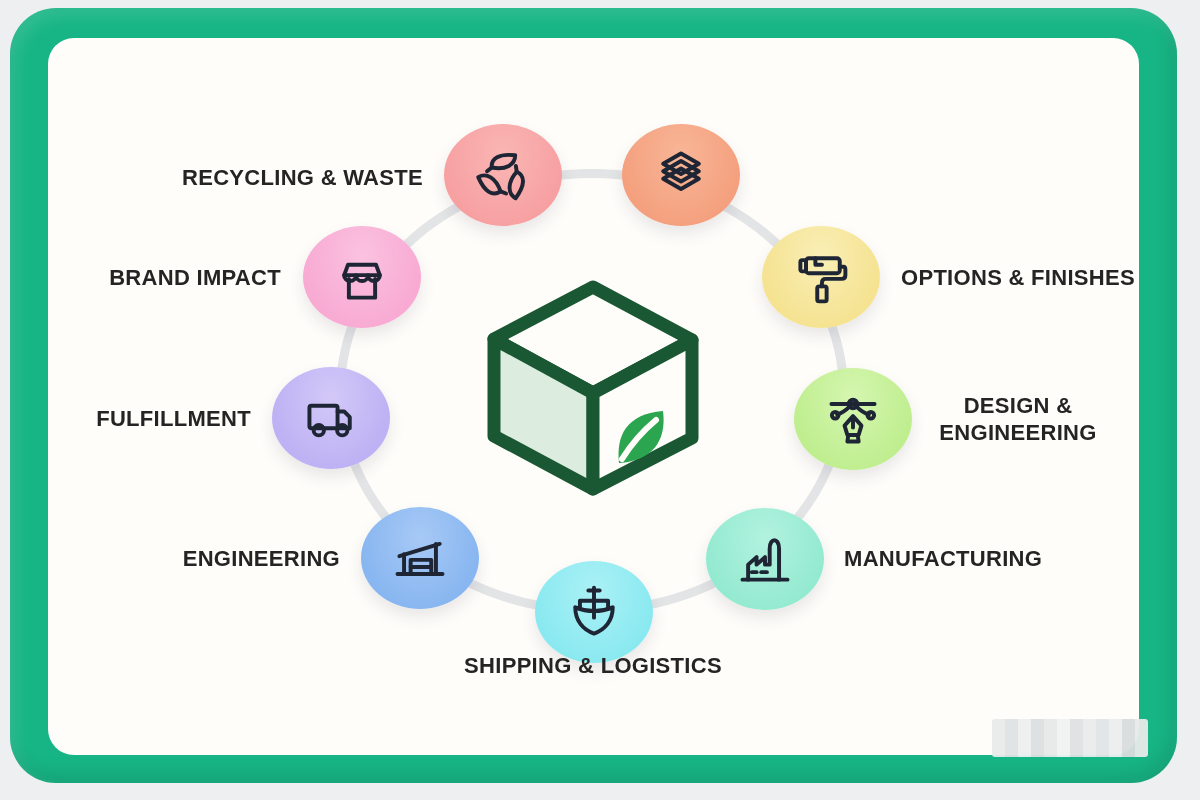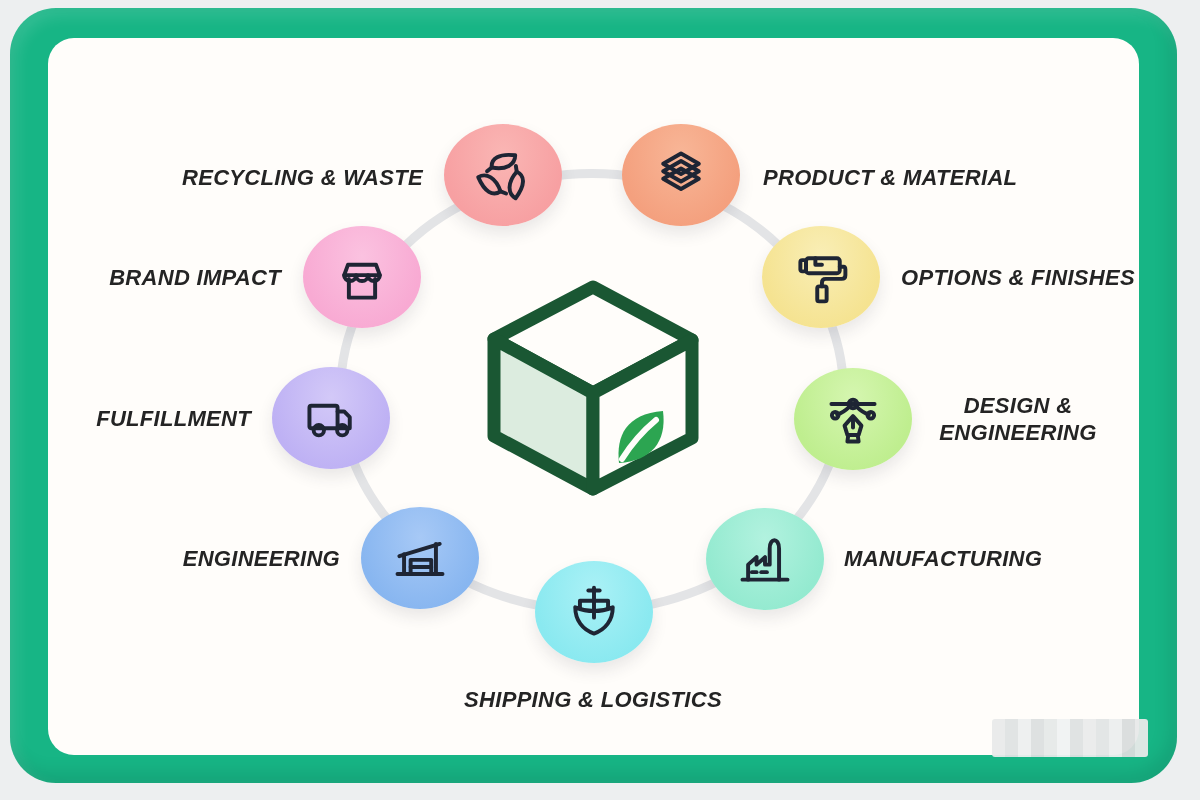--- a/index.html
+++ b/index.html
@@ -2,21 +2,21 @@
 <html style="--bg: #edeff0; --frame: #17b585; --panel: #fffdfa; --ring: #e3e4e6; --ink: #1e2534; --text: #242424; --cube-outline: #1a5733; --cube-tint: #dcecdf; --leaf: #2ca551;"><head>
 <meta charset="utf-8">
 <style>
   :root{
     --bg:#edeff0; --frame:#17b585; --panel:#fffdfa; --ring:#e3e4e6;
     --ink:#1e2534; --cube-outline:#1a5733; --cube-tint:#dcecdf; --leaf:#2ca551; --text:#242424;
   }
   *{margin:0;padding:0;box-sizing:border-box;}
   html,body{width:1200px;height:800px;overflow:hidden;}
   body{font-family:"Liberation Sans",sans-serif;background:var(--bg);}
-  .stage{position:absolute;left:0;top:0;width:1200px;height:800px;font-style:italic;}
+  .stage{position:absolute;left:0;top:0;width:1200px;height:800px;}
   .frame{position:absolute;left:10px;top:8px;width:1167px;height:775px;border-radius:46px;
     background:var(--frame);
     box-shadow:inset 6px 8px 16px rgba(255,255,255,.12), inset -6px -10px 18px rgba(0,0,0,.10);}
   .panel{position:absolute;left:38px;top:30px;width:1091px;height:717px;border-radius:26px;
     background:var(--panel);}
   .ring{position:absolute;left:336px;top:169px;width:512px;height:446px;border-radius:50%;
     border:9px solid var(--ring);}
   .badge{position:absolute;width:118px;height:102px;border-radius:50%;
     display:flex;align-items:center;justify-content:center;
     box-shadow:0 8px 16px rgba(40,40,60,.10);}
@@ -30,21 +30,21 @@
   .b-options{left:762px;top:226px;}     .b-design{left:794px;top:368px;}
   .b-manufacturing{left:706px;top:508px;}.b-shipping{left:535px;top:561px;}
   .b-warehousing{left:361px;top:507px;} .b-fulfillment{left:272px;top:367px;}
   .b-brand{left:303px;top:226px;}
   
   .l-recycling{right:777px;top:164px;text-align:right;}
   .l-product{left:763px;top:164px;}
   .l-options{left:901px;top:264px;}
   .l-design{left:933px;top:392px;}
   .l-manufacturing{left:844px;top:545px;}
-  .l-shipping{left:593px;top:686px;transform:translateX(-50%);}
+  .l-shipping{left:593px;top:652px;transform:translateX(-50%);}
   .l-warehousing{right:860px;top:545px;text-align:right;}
   .l-fulfillment{right:949px;top:405px;text-align:left;}
   .l-brand{right:919px;top:264px;text-align:left;}
   .cube{position:absolute;left:486px;top:280px;width:214px;height:216px;}
   .cube-face{stroke:var(--cube-outline);stroke-width:13;stroke-linejoin:round;}
   .watermark{position:absolute;left:992px;top:719px;width:156px;height:38px;display:flex;
     border-radius:3px;overflow:hidden;filter:blur(.6px);z-index:20;opacity:.95;}
   .watermark i{flex:1;}
 </style>
 </head>
@@ -95,21 +95,20 @@
 
   <div class="badge b-product" style="background: radial-gradient(at 50% 30%, rgb(248, 182, 151), rgb(244, 160, 126) 72%);">
     <svg viewBox="0 0 64 64">
       <g class="icon-stroke">
         <path d="M32 9 L51 20 L32 31 L13 20 Z"></path>
         <path d="M32 17 L51 28 L32 39 L13 28 Z"></path>
         <path d="M32 25 L51 36 L32 47 L13 36 Z"></path>
       </g>
     </svg>
   </div>
-  <div class="label l-product">PRODUCT &amp; MATERIAL</div>
 
   <div class="badge b-options" style="background: radial-gradient(at 50% 30%, rgb(249, 238, 182), rgb(245, 227, 145) 72%);">
     <svg viewBox="0 0 64 64">
       <g class="icon-stroke">
         <rect x="16" y="12" width="36" height="16" rx="3"></rect>
         <rect x="10" y="14" width="6" height="12" rx="2"></rect>
         <path d="M26 12 V19 H33"></path>
         <path d="M52 21 H56 Q58 21 58 24 V30 Q58 34 54 34 H37 Q33 34 33 38 V42"></path>
         <rect x="28" y="42" width="10" height="16" rx="2"></rect>
       </g>

